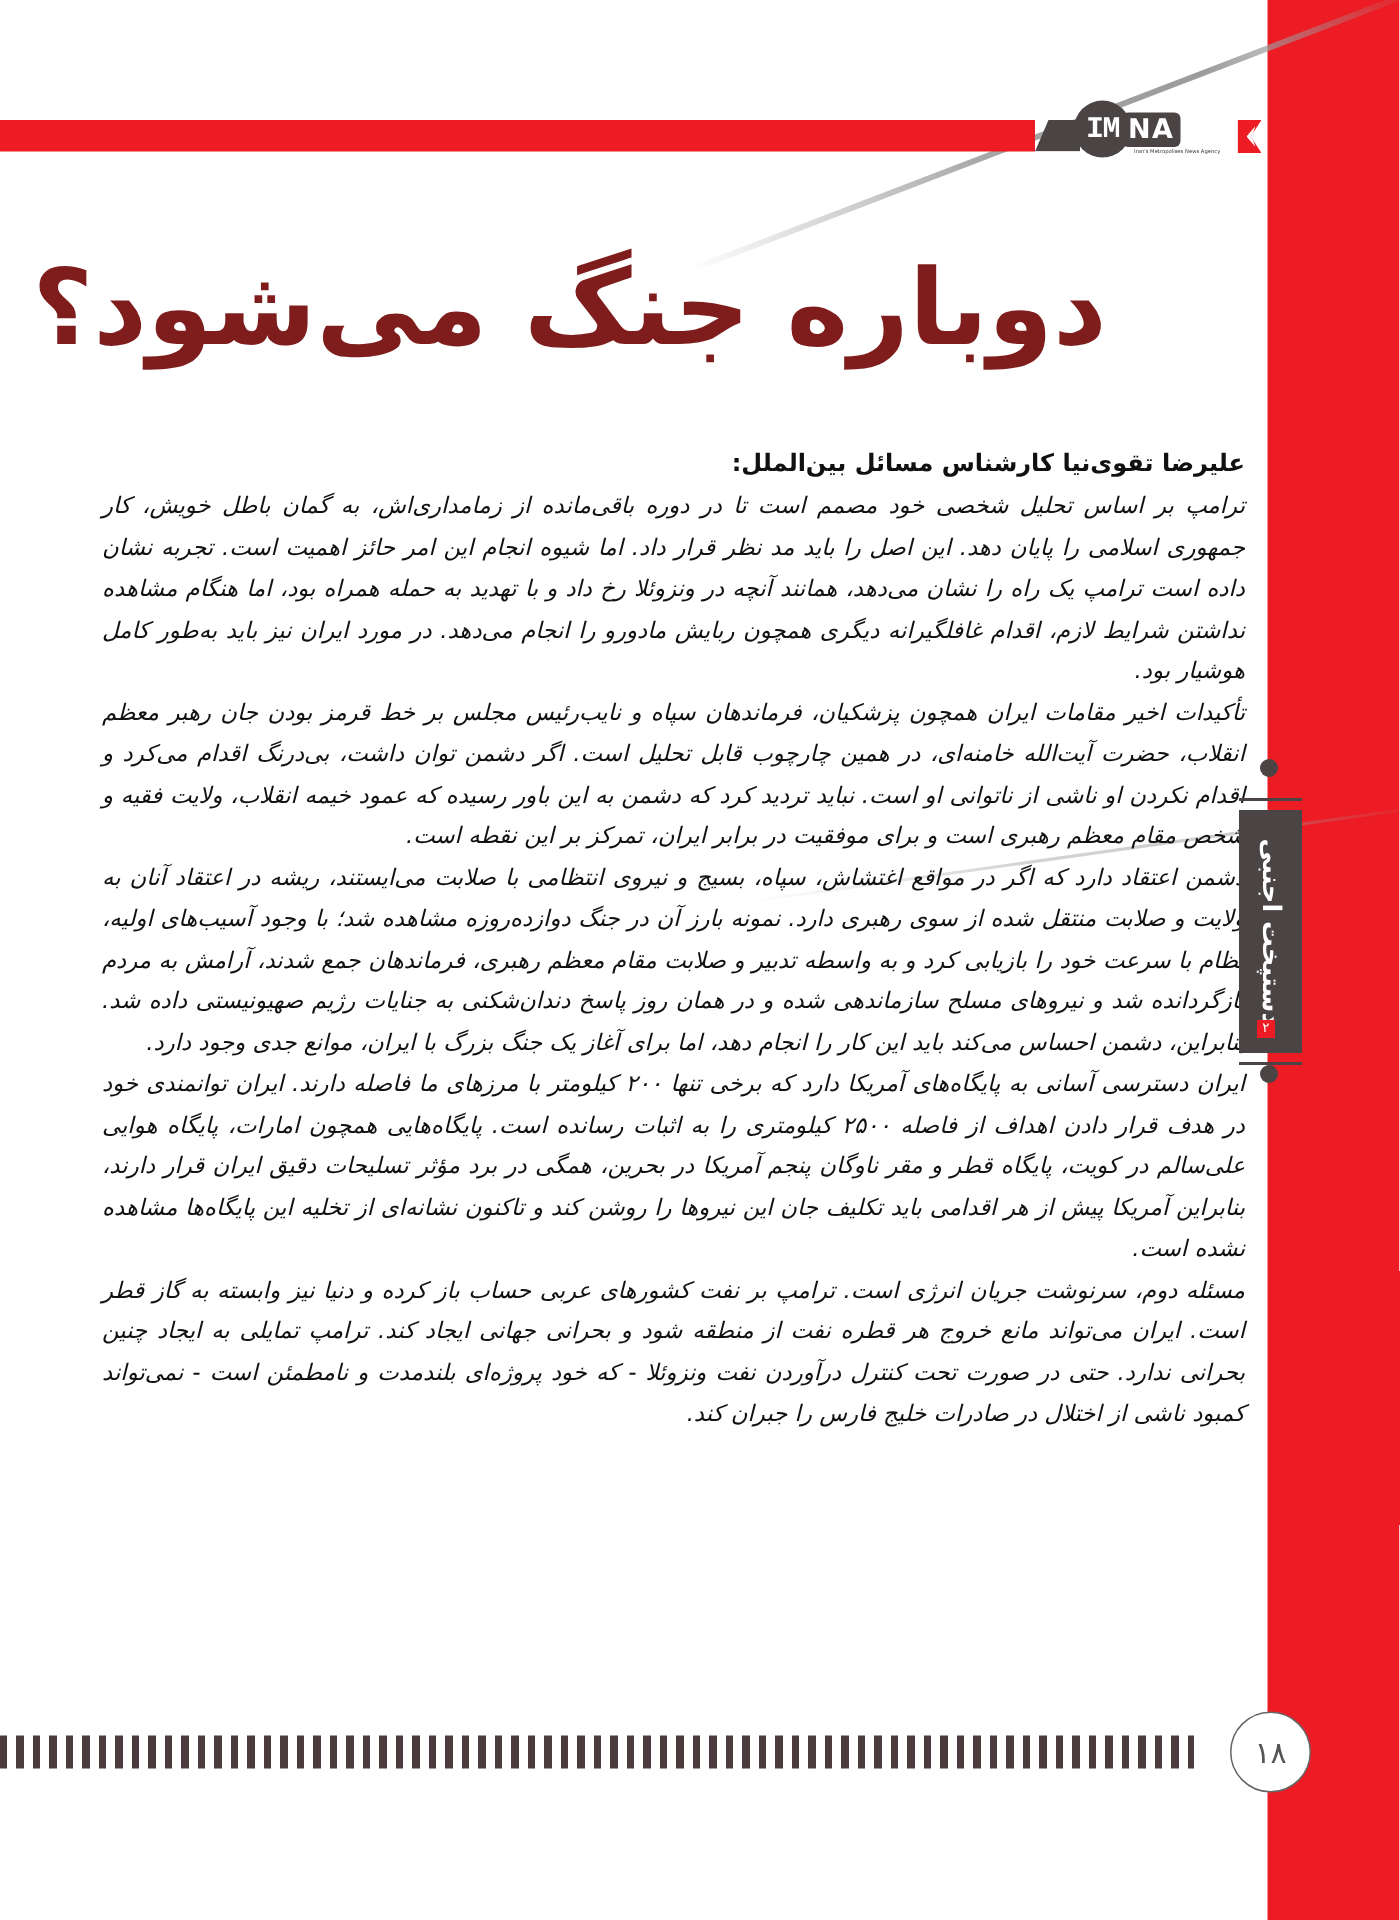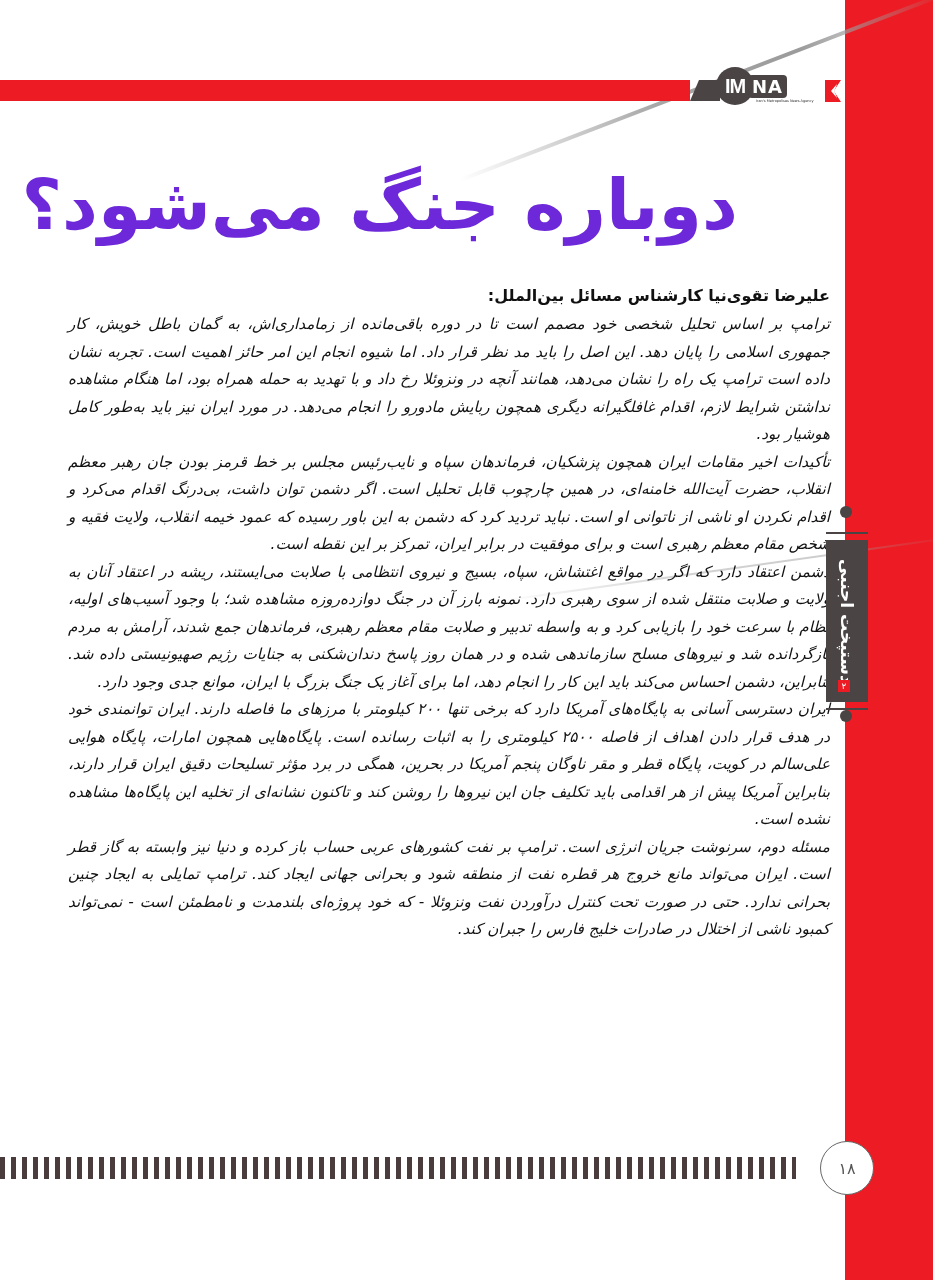--- a/index.html
+++ b/index.html
@@ -6,41 +6,41 @@
   html, body { width: 933px; height: 1280px; background: #ffffff; overflow: hidden; }
   body { position: relative; font-family: "DejaVu Sans", sans-serif; color: #111; }
 
   .red-strip { position: absolute; left: 845px; top: 0; width: 88px; height: 1280px; background: #ed1c24; }
   .scratch { position: absolute; height: 4px; background: linear-gradient(90deg, rgba(170,170,170,0), #a8a8a8 40%, #9b9b9b 70%, rgba(170,170,170,0)); transform-origin: left center; border-radius: 2px; }
 
   .top-bar { position: absolute; left: 0; top: 80px; width: 690px; height: 21px; background: #ed1c24; }
   .top-bar-dark { position: absolute; left: 690px; top: 80px; width: 30px; height: 21px; background: #4a4444; clip-path: polygon(30% 0, 100% 0, 100% 100%, 0 100%); }
 
   .logo { position: absolute; left: 716px; top: 66px; width: 105px; height: 40px; display: flex; align-items: center; }
-  .logo-circle { width: 38px; height: 38px; border-radius: 50%; background: #4a4444; display: flex; align-items: center; justify-content: center; color: #fff; font-family: Liberation Sans, sans-serif; font-weight: bold; font-size: 20px; letter-spacing: -1px; }
+  .logo-circle { width: 38px; height: 38px; border-radius: 50%; background: #4a4444; display: flex; align-items: center; justify-content: center; color: #fff; font-family: Liberation Mono, monospace; font-weight: bold; font-size: 20px; letter-spacing: -1px; }
   .logo-text { margin-left: -6px; font-family: "DejaVu Sans", sans-serif; font-weight: bold; font-size: 18px; color: #fff; background: #4a4444; padding: 1px 4px; letter-spacing: 1px; border-radius: 4px; }
   .logo-tag { position: absolute; left: 40px; top: 33px; font-size: 3.5px; color: #333; white-space: nowrap; }
   .chevron-mark { position: absolute; left: 825px; top: 80px; width: 16px; height: 22px; background: #ed1c24; clip-path: polygon(0 0, 100% 0, 55% 50%, 100% 100%, 0 100%); }
   .chevron-mark::after { content: ""; position: absolute; left: 6px; top: 4px; width: 6px; height: 14px; background: #fff; clip-path: polygon(100% 0, 0 50%, 100% 100%, 60% 50%); }
 
-  .headline { position: absolute; right: 195px; top: 160px; font-family: "DejaVu Sans", sans-serif; font-weight: bold; font-size: 70px; line-height: 90px; direction: rtl; color: #6d28d9; letter-spacing: -2px; }
+  .headline { position: absolute; right: 195px; top: 160px; font-family: "DejaVu Sans", sans-serif; font-weight: bold; font-size: 70px; line-height: 90px; direction: rtl; color: #7f1d1d; letter-spacing: -2px; }
 
-  .article { position: absolute; left: 68px; top: 281px; width: 762px; direction: rtl; text-align: justify; font-family: "DejaVu Sans", sans-serif; font-size: 15.2px; line-height: 27.5px; color: #111; }
+  .article { position: absolute; left: 68px; top: 294px; width: 762px; direction: rtl; text-align: justify; font-family: "DejaVu Sans", sans-serif; font-size: 15.2px; line-height: 27.5px; color: #111; }
   .article .byline { font-weight: bold; font-size: 16px; line-height: 30px; }
   .article p { text-align-last: right; font-style: italic; }
 
   .side-tab { position: absolute; left: 826px; top: 540px; width: 42px; height: 162px; background: #4a4444; display: flex; align-items: center; justify-content: center; }
   .side-tab-label { writing-mode: vertical-rl; color: #fff; font-size: 17px; font-weight: bold; direction: rtl; white-space: nowrap; }
   .side-tab-num { position: absolute; left: 12px; bottom: 10px; width: 12px; height: 12px; background: #ed1c24; color: #fff; font-size: 9px; display: flex; align-items: center; justify-content: center; }
   .side-line { position: absolute; left: 826px; width: 42px; height: 2px; background: #4a4444; }
   .side-dot { position: absolute; left: 840px; width: 12px; height: 12px; border-radius: 50%; background: #4a4444; }
 
   .ruler { position: absolute; left: 0; top: 1157px; width: 796px; height: 22px; background: repeating-linear-gradient(90deg, #4a3c3c 0, #4a3c3c 5px, transparent 5px, transparent 11px); }
 
-  .page-num { position: absolute; left: 820px; top: 1141px; width: 54px; height: 54px; border-radius: 50%; background: #fff; border: 1.5px solid #666; display: flex; align-items: center; justify-content: center; font-family: "DejaVu Sans", sans-serif; font-size: 16px; color: #555; }
+  .page-num { position: absolute; left: 820px; top: 1141px; width: 54px; height: 54px; border-radius: 50%; background: #fff; border: 1.5px solid #666; display: flex; align-items: center; justify-content: center; font-family: "DejaVu Sans", sans-serif; font-size: 20px; color: #555; }
 </style>
 </head>
 <body>
 
 <div class="red-strip"></div>
 <div class="scratch" style="left:460px; top:178px; width:520px; transform:rotate(-21deg);"></div>
 <div class="scratch" style="left:500px; top:600px; width:460px; height:2px; opacity:0.5; transform:rotate(-8deg);"></div>
 
 <div class="top-bar"></div>
 <div class="top-bar-dark"></div>

